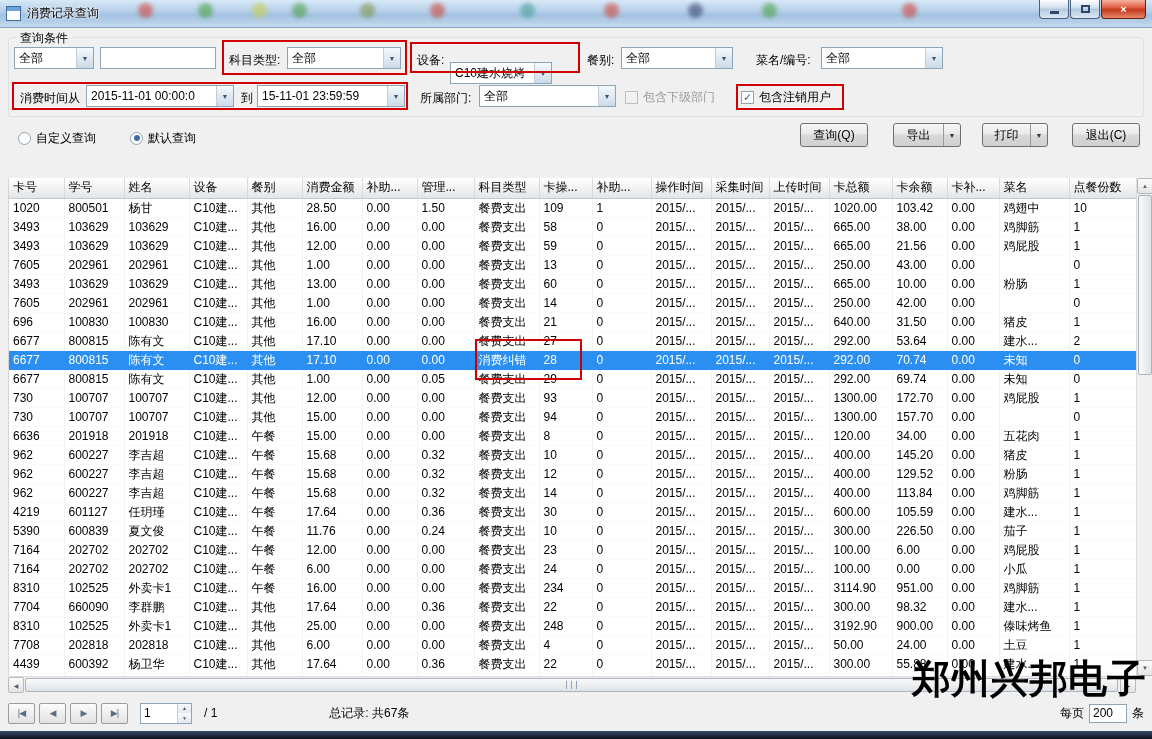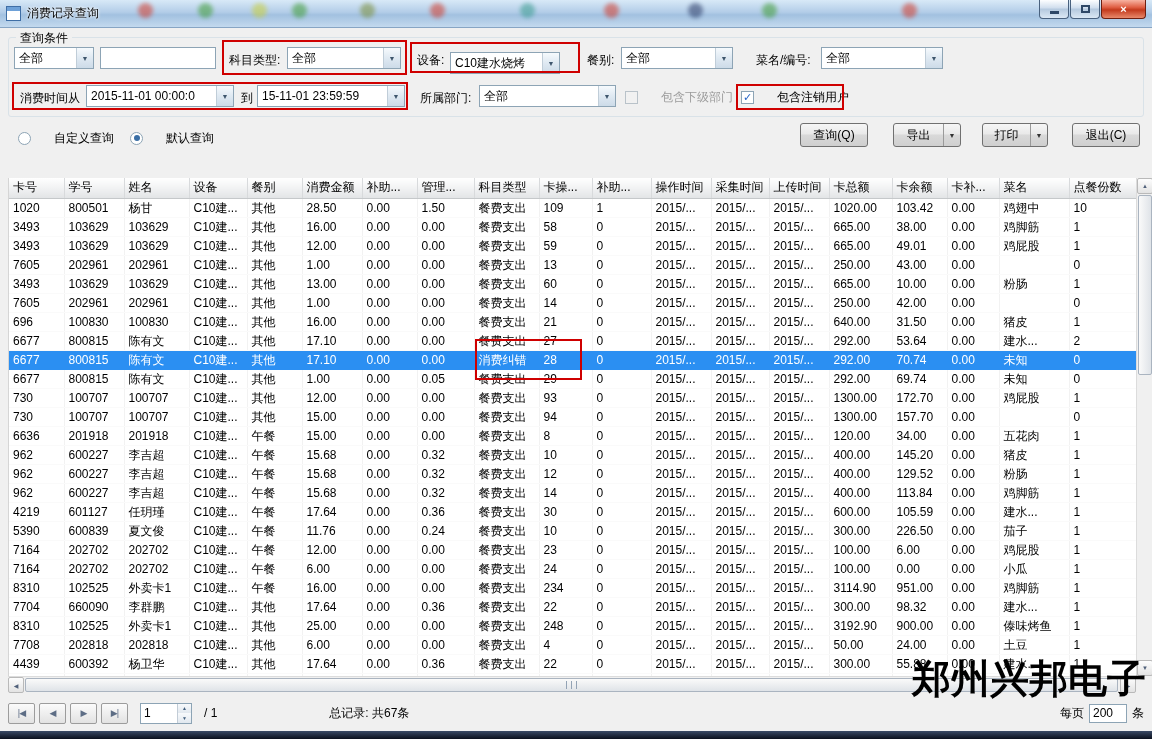--- a/index.html
+++ b/index.html
@@ -27,21 +27,21 @@
   
   .groupbox { position:absolute; left:8px; top:37px; width:1136px; height:80px; border:1px solid #d9e2e8; border-radius:3px; }
   .group-label { position:absolute; left:16px; top:30px; background:#f0f0f0; padding:0 4px; z-index:3; }
   .lbl { position:absolute; white-space:nowrap; z-index:3; }
   .combo, .textbox { position:absolute; height:22px; background:#fff; border:1px solid #8da4b5; display:flex; align-items:center; z-index:3; }
   .combo .ctxt { flex:1; padding:0 4px; white-space:nowrap; overflow:hidden; }
   .combo .carrow { width:17px; align-self:stretch; border-left:1px solid #c0cdd8;
     background:linear-gradient(#f6fafd,#dfe9f2 50%,#cddbe8); display:flex; align-items:center; justify-content:center;
     font-size:7px; color:#3f566d; }
   .textbox { padding:0 4px; }
-  .checkbox, .radio { position:absolute; display:flex; align-items:center; gap:23px; z-index:3; height:16px; }
+  .checkbox, .radio { position:absolute; display:flex; align-items:center; gap:5px; z-index:3; height:16px; }
   .cbbox { width:13px; height:13px; background:#fff; border:1px solid #8da4b5; display:flex; align-items:center; justify-content:center; }
   .checkbox.disabled .cbbox { background:#f1f1f1; border-color:#b9c2c9; }
   .checkbox.disabled .cblbl { color:#9b9b9b; }
   .chk { font-size:11px; color:#2463c7; font-weight:bold; line-height:1; }
   .rbox { width:13px; height:13px; border:1px solid #8da4b5; border-radius:50%; background:#fff; display:flex; align-items:center; justify-content:center; }
   .rdot { width:6px; height:6px; border-radius:50%; background:#3a6ea5; }
 
   .btn { position:absolute; height:24px; border:1px solid #707070; border-radius:3px;
     background:linear-gradient(#f6f6f6,#e9e9e9 45%,#d9d9d9 50%,#cfcfcf); font-size:12px;
     font-family:"Liberation Sans","DejaVu Sans",sans-serif; z-index:3; cursor:default; }
@@ -139,21 +139,21 @@
   </div>
   <div class="textbox" style="left:100px;top:47px;width:116px"></div>
 
   <span class="lbl" style="left:229px;top:52px">科目类型:</span>
   <div class="combo" style="left:287px;top:47px;width:114px">
     <span class="ctxt">全部</span>
     <span class="carrow">▼</span>
   </div>
 
   <span class="lbl" style="left:417px;top:52px">设备:</span>
-  <div class="combo" style="left:450px;top:52px;width:110px">
+  <div class="combo" style="left:450px;top:62px;width:102px">
     <span class="ctxt">C10建水烧烤</span>
     <span class="carrow">▼</span>
   </div>
 
   <span class="lbl" style="left:587px;top:52px">餐别:</span>
   <div class="combo" style="left:621px;top:47px;width:112px">
     <span class="ctxt">全部</span>
     <span class="carrow">▼</span>
   </div>
 
@@ -309,21 +309,21 @@
             <td>12.00</td>
             <td>0.00</td>
             <td>0.00</td>
             <td>餐费支出</td>
             <td>59</td>
             <td>0</td>
             <td>2015/...</td>
             <td>2015/...</td>
             <td>2015/...</td>
             <td>665.00</td>
-            <td>49.01</td>
+            <td>21.56</td>
             <td>0.00</td>
             <td>鸡屁股</td>
             <td>1</td>
           </tr>
           <tr>
             <td>7605</td>
             <td>202961</td>
             <td>202961</td>
             <td>C10建...</td>
             <td>其他</td>

